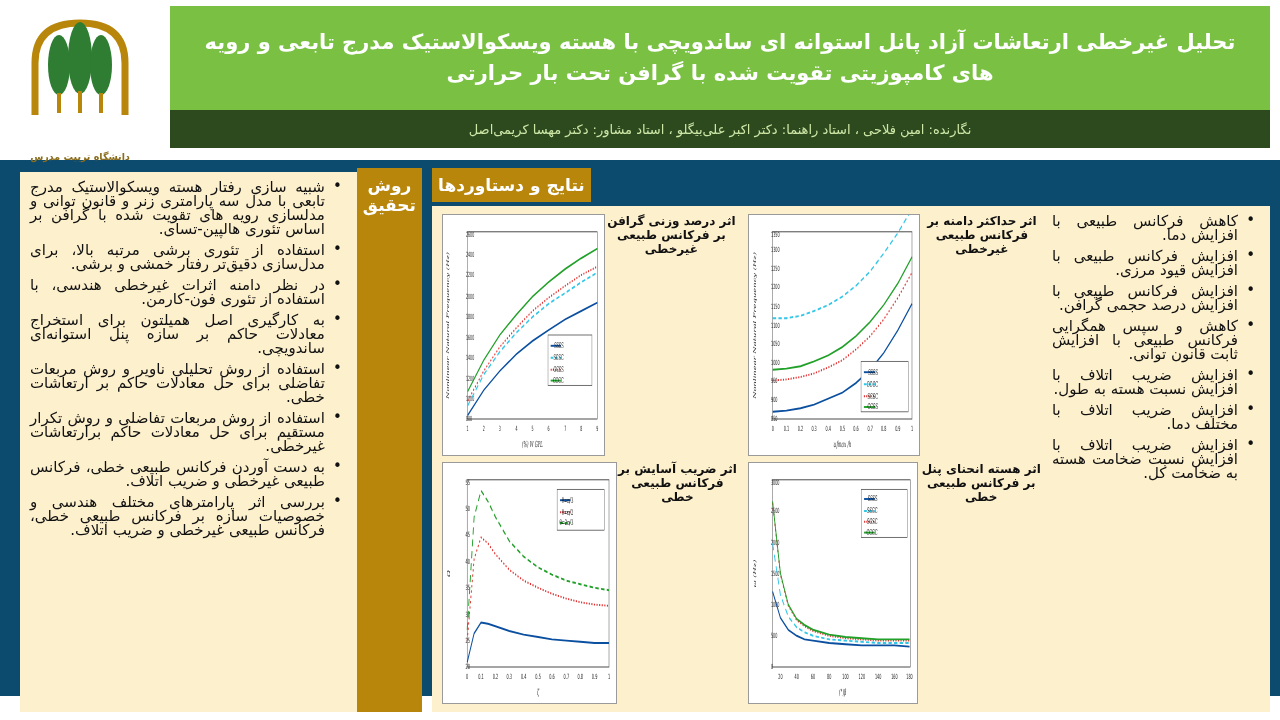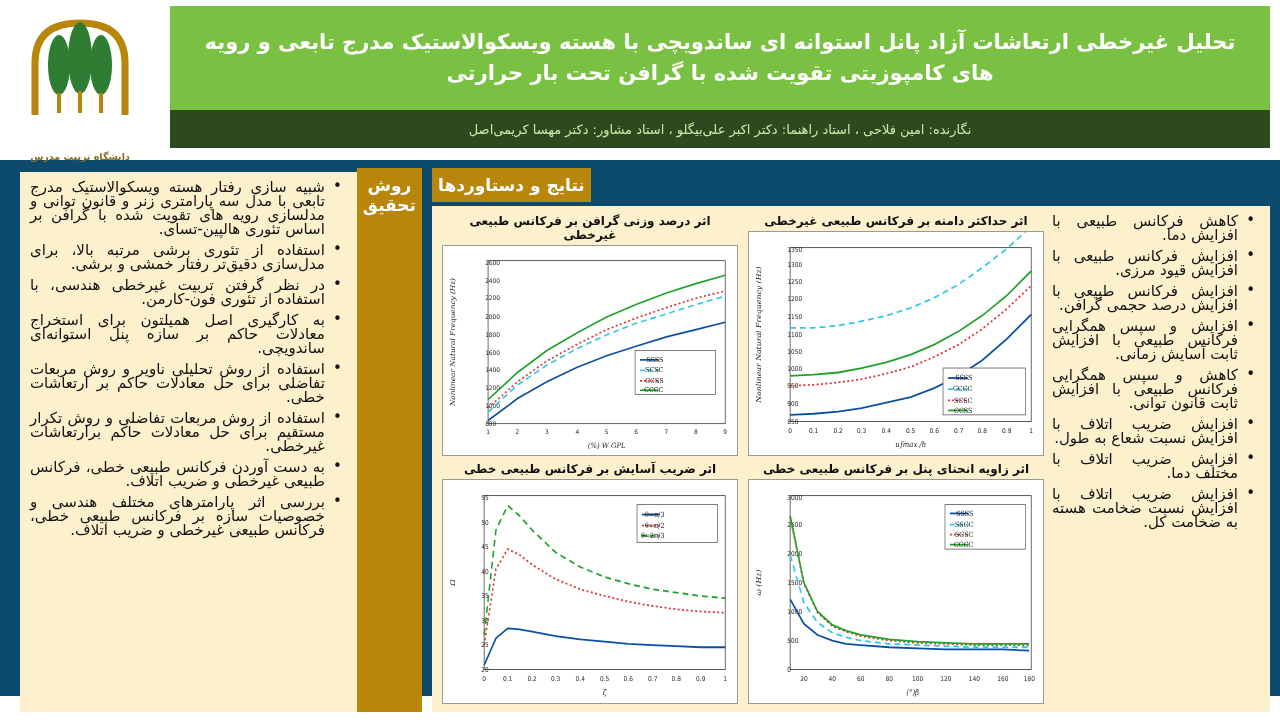--- a/index.html
+++ b/index.html
@@ -164,21 +164,20 @@
   .results-bullets li { font-size: 11.7px; line-height: 16.2px; margin-bottom: 5px;}
   .charts-grid {
     flex: 1 1 auto;
     display: grid;
     grid-template-columns: 1fr 1fr;
     grid-template-rows: 1fr 1fr;
     gap: 6px 10px;
   }
   .chart-cell {
     display: flex;
-    flex-direction: column;
   }
   .chart-caption {
     font-size: 12px;
     font-weight: bold;
     color: #111;
     text-align: center;
     margin-bottom: 3px;
   }
   .chart-box {
     background: #ffffff;
@@ -228,23 +227,22 @@
 
     <div class="col-results">
       <div class="section-header">نتایج و دستاوردها</div>
       <div class="panel">
         <div class="results-inner">
 
           <ul class="bullets results-bullets">
             <li>کاهش فرکانس طبیعی با افزایش دما.</li>
             <li>افزایش فرکانس طبیعی با افزایش قیود مرزی.</li>
             <li>افزایش فرکانس طبیعی با افزایش درصد حجمی گرافن.</li>
-            <li>افزایش و سپس همگرایی فرکانس طبیعی با افزایش ثابت آسایش زمانی.</li>
             <li>کاهش و سپس همگرایی فرکانس طبیعی با افزایش ثابت قانون توانی.</li>
-            <li>افزایش ضریب اتلاف با افزایش نسبت شعاع به طول.</li>
+            <li>افزایش ضریب اتلاف با افزایش نسبت هسته به طول.</li>
             <li>افزایش ضریب اتلاف با مختلف دما.</li>
             <li>افزایش ضریب اتلاف با افزایش نسبت ضخامت هسته به ضخامت کل.</li>
           </ul>
 
           <div class="charts-grid">
 
             <div class="chart-cell">
               <div class="chart-caption">اثر حداکثر دامنه بر فرکانس طبیعی غیرخطی</div>
               <div class="chart-box">
                 <svg viewBox="0 0 300 200" preserveAspectRatio="none">
@@ -346,21 +344,21 @@
                     <line x1="201" y1="129" x2="220" y2="129" stroke="#e03030" stroke-width="1.6" stroke-dasharray="2,2"></line>
                     <text class="legend-text" x="225" y="131">CCSS</text>
                     <line x1="201" y1="138" x2="220" y2="138" stroke="#21a02a" stroke-width="1.6"></line>
                     <text class="legend-text" x="225" y="140">CCCC</text>
                   </g>
                 </svg>
               </div>
             </div>
 
             <div class="chart-cell">
-              <div class="chart-caption">اثر زاویه انحنای پنل بر فرکانس طبیعی خطی</div>
+              <div class="chart-caption">اثر هسته انحنای پنل بر فرکانس طبیعی خطی</div>
               <div class="chart-box">
                 <svg viewBox="0 0 300 200" preserveAspectRatio="none">
                   <rect x="0" y="0" width="300" height="200" fill="#ffffff"></rect>
                   <rect x="42" y="14" width="246" height="156" fill="none" stroke="#444" stroke-width="0.8"></rect>
                   <g class="tick-label" text-anchor="end">
                     <text x="39" y="172">0</text>
                     <text x="39" y="146">500</text>
                     <text x="39" y="120">1000</text>
                     <text x="39" y="94">1500</text>
                     <text x="39" y="68">2000</text>
@@ -450,21 +448,21 @@
         </div>
       </div>
     </div>
 
     <div class="col-method">
       <div class="section-header">روش تحقیق</div>
       <div class="panel">
         <ul class="bullets method-bullets">
           <li>شبیه سازی رفتار هسته ویسکوالاستیک مدرج تابعی با مدل سه پارامتری زنر و قانون توانی و مدلسازی رویه های تقویت شده با گرافن بر اساس تئوری هالپین-تسای.</li>
           <li>استفاده از تئوری برشی مرتبه بالا، برای مدل‌سازی دقیق‌تر رفتار خمشی و برشی.</li>
-          <li>در نظر گرفتن تربیت غیرخطی هندسی، با استفاده از تئوری فون-کارمن.</li>
+          <li>در نظر دامنه اثرات غیرخطی هندسی، با استفاده از تئوری فون-کارمن.</li>
           <li>به کارگیری اصل همیلتون برای استخراج معادلات حاکم بر سازه پنل استوانه‌ای ساندویچی.</li>
           <li>استفاده از روش تحلیلی ناویر و روش مربعات تفاضلی برای حل معادلات حاکم بر ارتعاشات خطی.</li>
           <li>استفاده از روش مربعات تفاضلی و روش تکرار مستقیم برای حل معادلات حاکم برارتعاشات غیرخطی.</li>
           <li>به دست آوردن فرکانس طبیعی خطی، فرکانس طبیعی غیرخطی و ضریب اتلاف.</li>
           <li>بررسی اثر پارامترهای مختلف هندسی و خصوصیات سازه بر فرکانس طبیعی خطی، فرکانس طبیعی غیرخطی و ضریب اتلاف.</li>
         </ul>
       </div>
     </div>
 
   </div>

